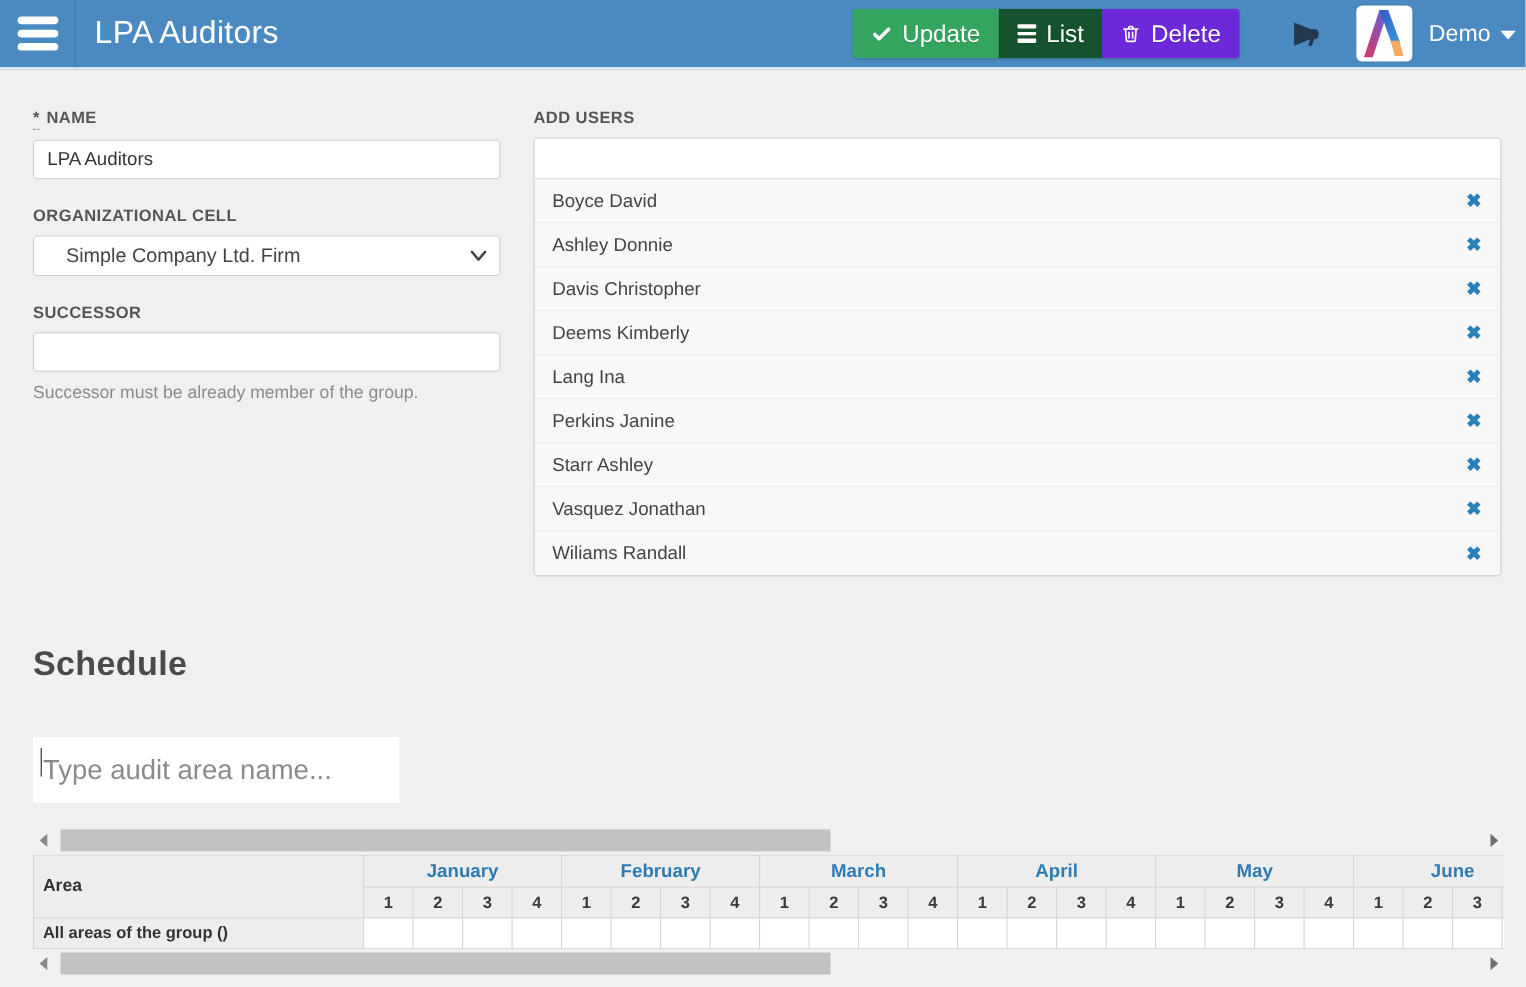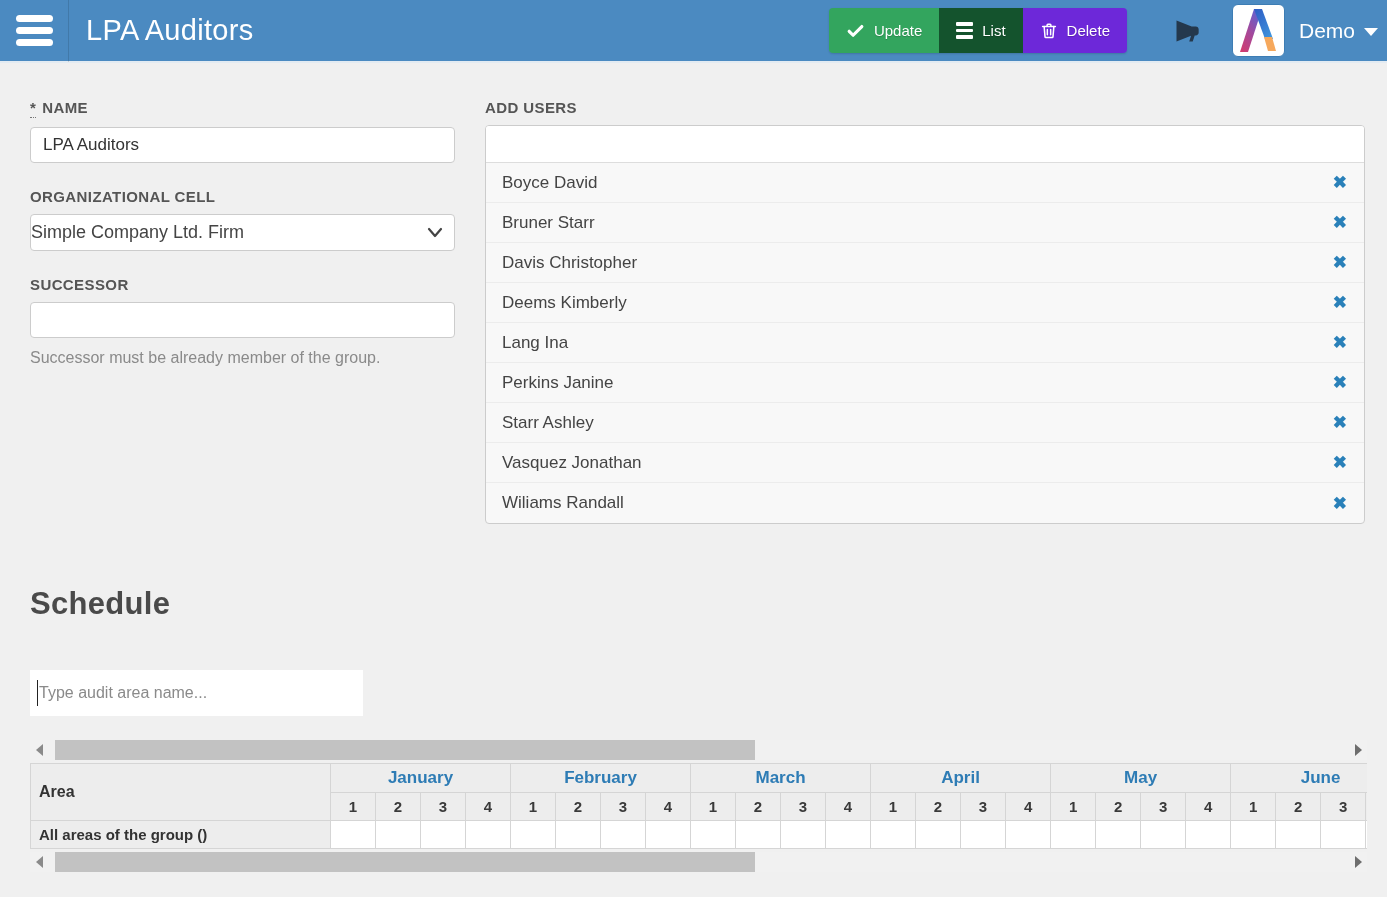--- a/index.html
+++ b/index.html
@@ -21,21 +21,21 @@
     border-right: 1px solid rgba(0,0,0,0.12);
   }
   .hamburger .bar { width: 37px; height: 7px; background: #fff; border-radius: 3.5px; }
   .app-title {
     color: #fff; font-size: 29px; font-weight: 300; padding-left: 17px;
     letter-spacing: 0.3px; white-space: nowrap;
   }
   .btn-group { margin-left: auto; display: flex; border-radius: 4px; overflow: hidden;
     box-shadow: 0 1px 2px rgba(0,0,0,0.15); }
   .hbtn {
-    height: 45px; border: none; color: #fff; font-size: 15px; font-family: inherit;
+    height: 45px; border: none; color: #fff; font-size: 22px; font-family: inherit;
     display: flex; align-items: center; gap: 9px; padding: 0 17px; cursor: pointer;
     text-shadow: 0 1px 1px rgba(0,0,0,0.2);
   }
   .hbtn.update { background: #33a55e; }
   .hbtn.list   { background: #14532d; }
   .hbtn.delete { background: #6d28d9; }
   .list-icon { display: flex; flex-direction: column; gap: 3px; }
   .list-icon i { display: block; width: 17px; height: 3.5px; background: #fff; border-radius: 1px; }
   .megaphone { margin-left: 46px; display: flex; align-items: center; cursor: pointer; transform: scaleX(-1); }
   .brand-logo {
@@ -58,21 +58,21 @@
   }
   .req { border-bottom: 1px dotted #777; line-height: 1; padding-bottom: 2px; }
   .text-input {
     width: 100%; height: 36px; border: 1px solid #ccc; border-radius: 4px;
     background: #fff; padding: 0 12px; font-size: 17px; color: #333;
     font-family: inherit; outline: none;
   }
   .field-group { margin-bottom: 25px; }
   .select-box {
     position: relative; width: 100%; height: 37px; border: 1px solid #ccc; border-radius: 4px;
-    background: #fff; display: flex; align-items: center; 
+    background: #fff; display: flex; align-items: center; padding-left: 29px;
     font-size: 18px; color: #444; cursor: pointer;
   }
   .select-box svg { position: absolute; right: 11px; top: 12px; }
   .hint { font-size: 16px; color: #8a8a8a; margin-top: 11px; }
 
   
   .users-widget { border: 1px solid #ccc; border-radius: 4px; background: #f8f8f8; overflow: hidden; }
   .users-input {
     width: 100%; height: 37px; border: none; border-bottom: 1px solid #ddd;
     background: #fff; padding: 0 12px; font-size: 17px; outline: none; font-family: inherit;
@@ -92,22 +92,22 @@
   }
   .schedule-title { font-size: 31px; font-weight: bold; color: #4a4a4a; letter-spacing: 0.3px; }
   .year-buttons { display: flex; gap: 19px; }
   .year-btn {
     min-width: 62px; height: 42px; padding: 0 13px; border: 1px solid #2f8fd0; border-radius: 5px;
     background: #3b9ad9; color: #fff; font-size: 20px; font-family: inherit; cursor: pointer;
     box-shadow: 0 1px 2px rgba(0,0,0,0.15); text-shadow: 0 1px 1px rgba(0,0,0,0.15);
   }
   .area-filter-wrap { position: relative; margin: 48px 0 0 30px; width: 333px; }
   .area-filter {
-    width: 100%; height: 46px; border: none; background: #fff; padding: 0 8px 0 9px;
-    font-size: 16px; color: #6d28d9; outline: none; font-family: inherit;
+    width: 100%; height: 60px; border: none; background: #fff; padding: 0 8px 0 9px;
+    font-size: 25px; color: #6d28d9; outline: none; font-family: inherit;
   }
   .area-filter::placeholder { color: #8a8a8a; }
   .fake-caret { position: absolute; left: 7px; top: 10px; width: 1px; height: 26px; background: #222; }
 
   
   .table-zone { margin: 24px 0 0 30px; width: 1337px; }
   .hscroll { height: 20px; display: flex; align-items: center; background: #f1f1f1; }
   .hs-arrow { width: 18px; height: 20px; display: flex; align-items: center; justify-content: center; cursor: pointer; flex: none; }
   .tri-left  { width: 0; height: 0; border-top: 6px solid transparent; border-bottom: 6px solid transparent; border-right: 7px solid #8a8a8a; }
   .tri-right { width: 0; height: 0; border-top: 6px solid transparent; border-bottom: 6px solid transparent; border-left: 7px solid #6e6e6e; }
@@ -224,21 +224,21 @@
   <div class="col-right">
     <div class="field-label">ADD USERS</div>
     <div class="users-widget">
       <input class="users-input" type="text" value="" style="">
       <div>
           <div class="member-row">
             <span class="member-name">Boyce David</span>
             <span class="member-remove">✖</span>
           </div>
           <div class="member-row">
-            <span class="member-name">Bruner Starr</span>
+            <span class="member-name">Ashley Donnie</span>
             <span class="member-remove">✖</span>
           </div>
           <div class="member-row">
             <span class="member-name">Davis Christopher</span>
             <span class="member-remove">✖</span>
           </div>
           <div class="member-row">
             <span class="member-name">Deems Kimberly</span>
             <span class="member-remove">✖</span>
           </div>

